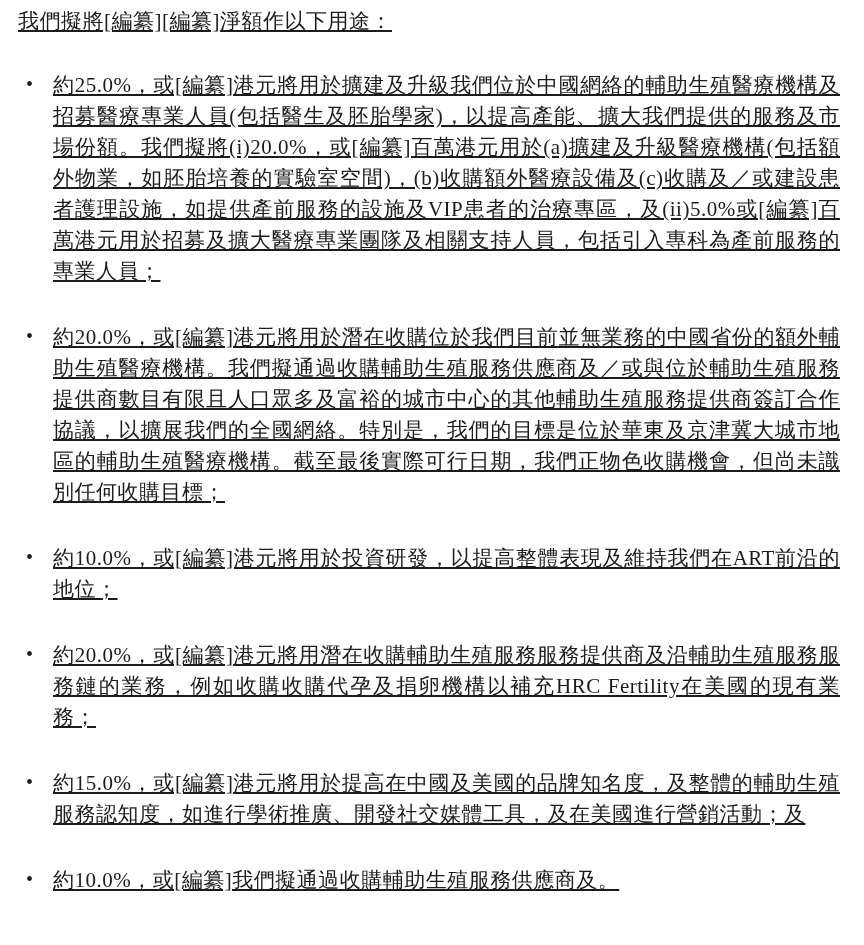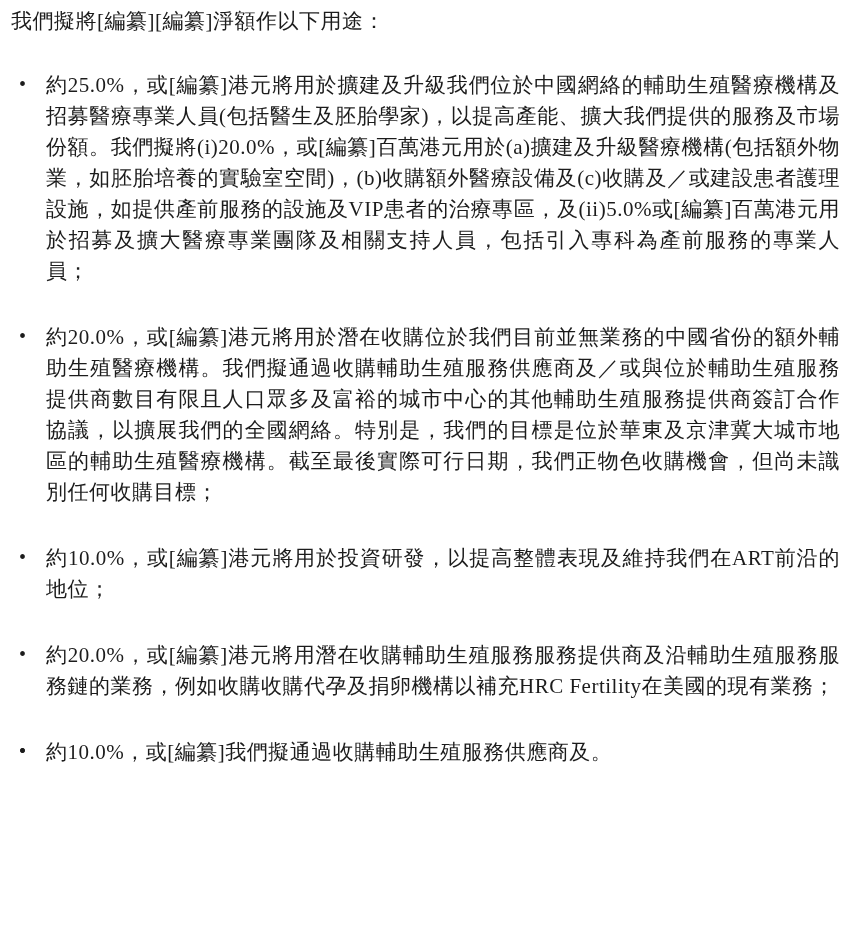--- a/index.html
+++ b/index.html
@@ -11,21 +11,22 @@
     height: 945px;
     overflow: hidden;
     background: #ffffff;
     font-family: "Liberation Serif", "DejaVu Serif", serif;
     color: #1c1c1c;
   }
   .doc {
     box-sizing: border-box;
     width: 864px;
     height: 945px;
-    padding: 6px 24px 0 11px;
+    padding: 6px 24px 0 18px;
+    text-decoration: underline;
   }
   .intro {
     margin: 0 0 33px 0;
     font-size: 21px;
     line-height: 31px;
     letter-spacing: 0.5px;
   }
   ul.bullets {
     list-style: none;
     margin: 0;
@@ -73,20 +74,21 @@
     <span class="btext">約10.0%，或[編纂]港元將用於投資研發，以提高整體表現及維持我們在ART前沿的地位；</span>
   </li>
 
   <li class="bullet-item">
     <span class="marker">•</span>
     <span class="btext">約20.0%，或[編纂]港元將用潛在收購輔助生殖服務服務提供商及沿輔助生殖服務服務鏈的業務，例如收購收購代孕及捐卵機構以補充HRC Fertility在美國的現有業務；</span>
   </li>
 
   <li class="bullet-item">
     <span class="marker">•</span>
+    <span class="btext">約15.0%，或[編纂]港元將用於提高在中國及美國的品牌知名度，及整體的輔助生殖服務認知度，如進行學術推廣、開發社交媒體工具，及在美國進行營銷活動；及</span>
   </li>
 
   <li class="bullet-item">
     <span class="marker">•</span>
     <span class="btext">約10.0%，或[編纂]我們擬通過收購輔助生殖服務供應商及。</span>
   </li>
 </ul>
 </div>
 
 </body></html>

